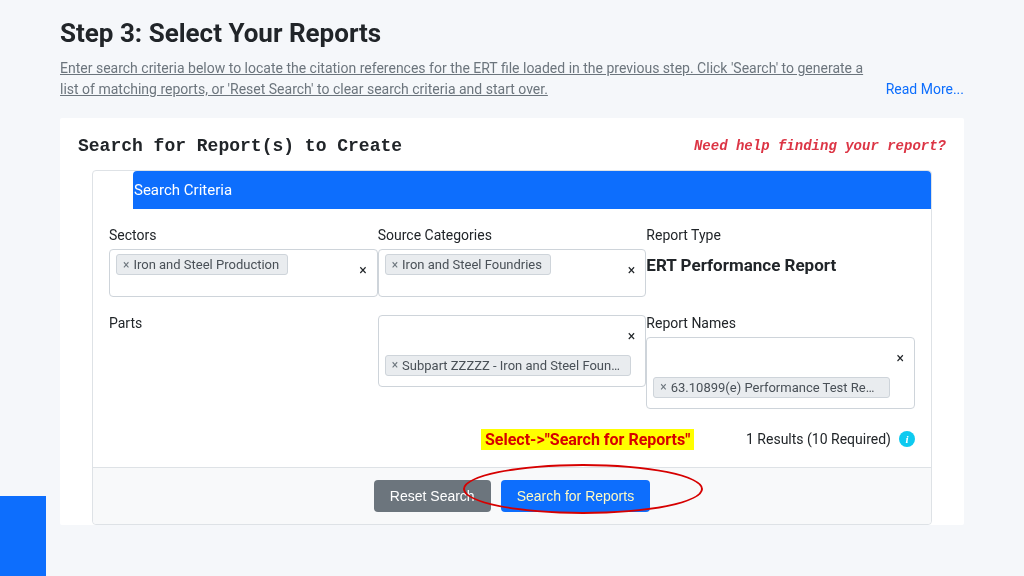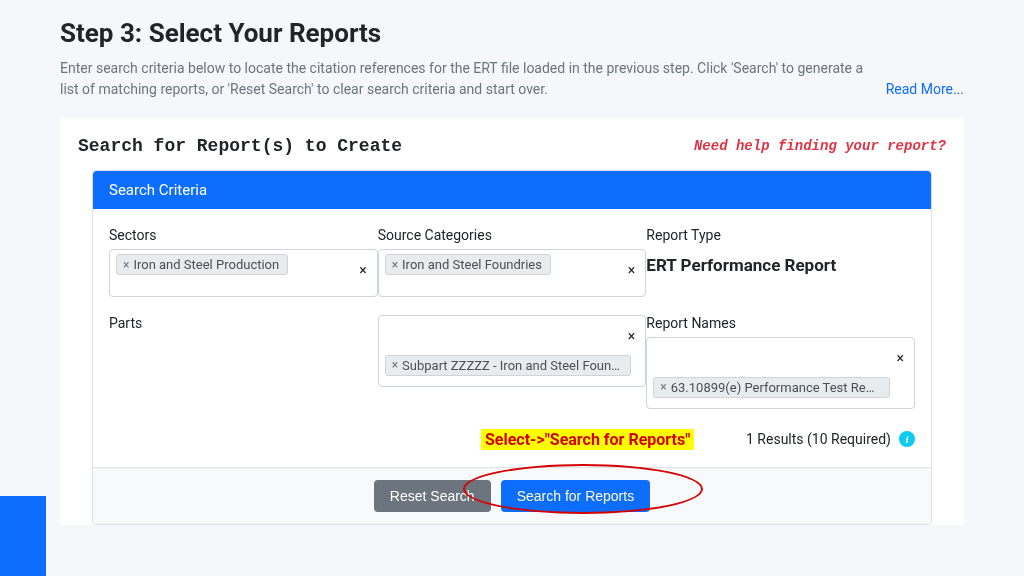--- a/index.html
+++ b/index.html
@@ -23,20 +23,21 @@
     font-weight: 700;
     color: #212529;
     margin-bottom: 10px;
   }
   .step-desc {
     font-size: 14px;
     color: #6c757d;
     line-height: 1.5;
     position: relative;
     padding-right: 100px;
+    text-decoration: underline;
   }
   .read-more {
     position: absolute;
     right: 0;
     bottom: 0;
     color: #0d6efd;
     font-size: 14px;
     cursor: pointer;
     margin-top: 33px;
   }
@@ -68,23 +69,24 @@
   .panel {
     border: 1px solid #dee2e6;
     border-radius: 4px;
     margin: 0 14px;
     overflow: visible;
     position: relative;
   }
   .panel-header {
     background: #0d6efd;
     color: #fff;
-    padding: 10px 16px;
+    padding: 10px 1px;
     font-size: 15px;
     border-radius: 4px 4px 0 0;
+    margin-left: 40px;
   }
   .panel-body {
     padding: 18px 16px 10px 16px;
   }
   .row {
     display: flex;
     margin-bottom: 18px;
   }
   .col {
     flex: 1;

